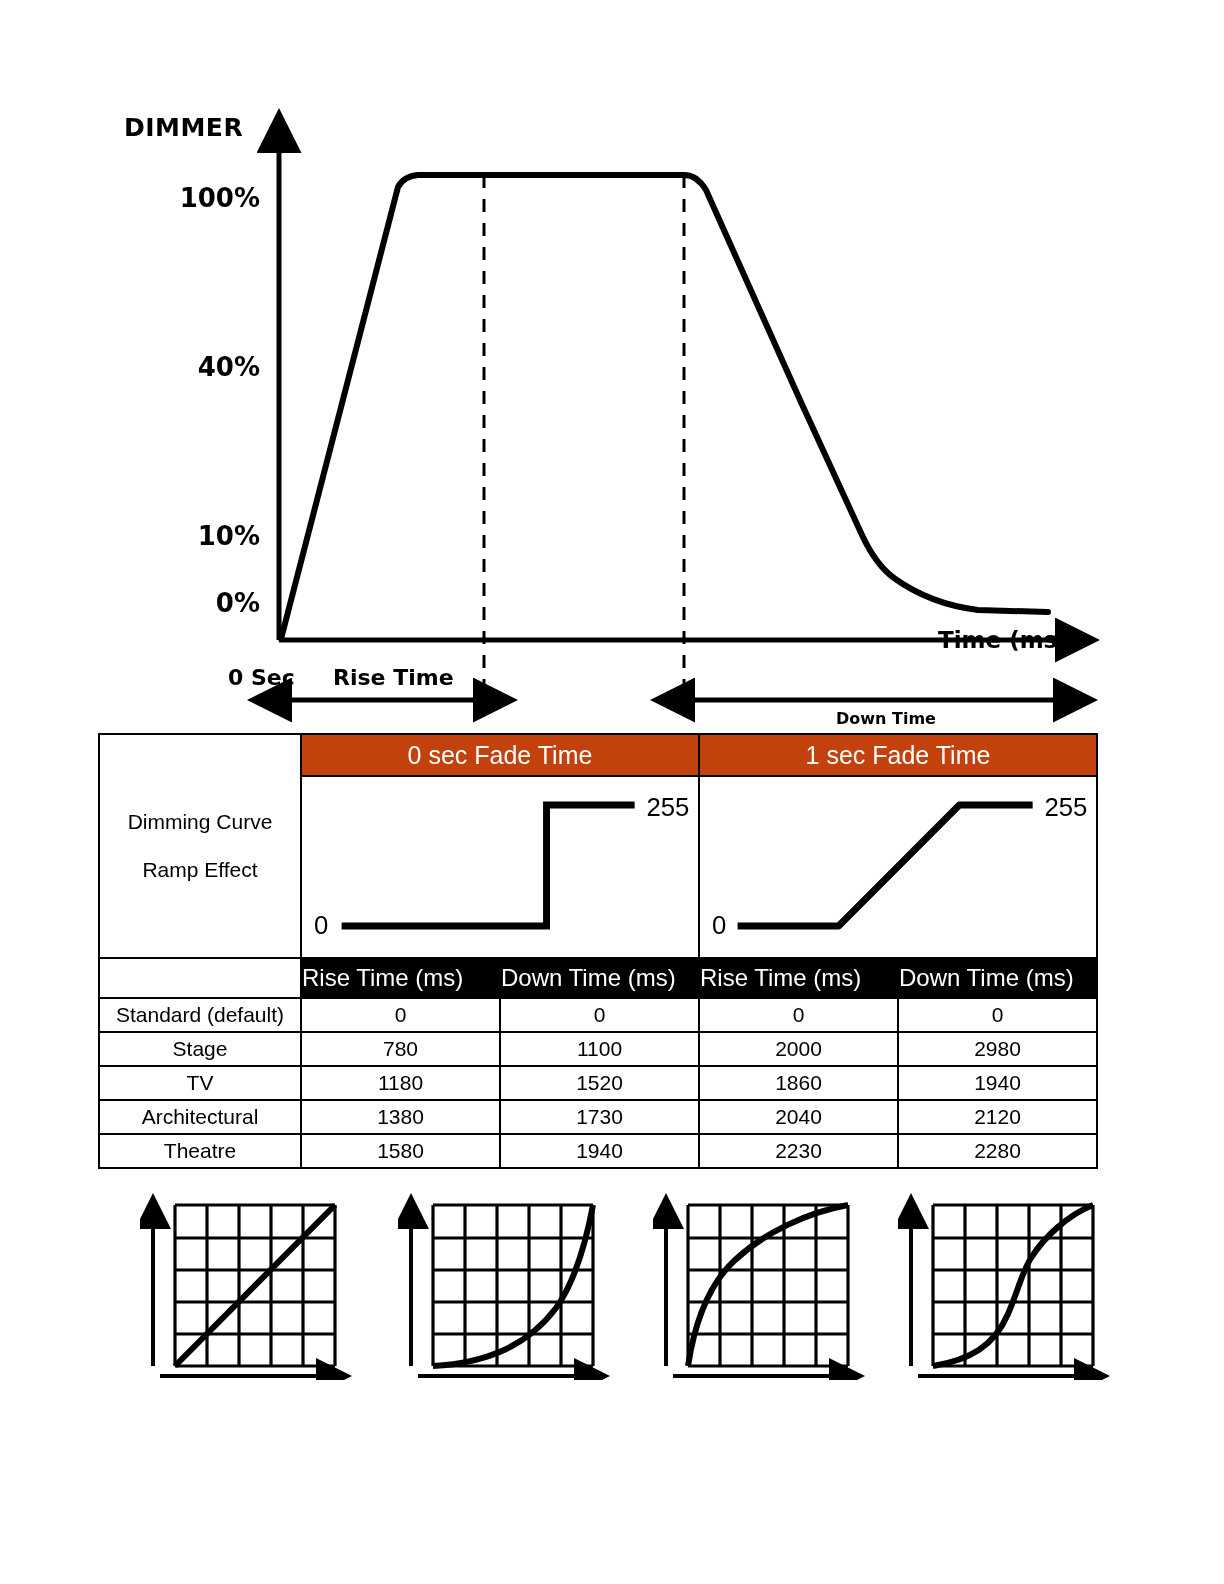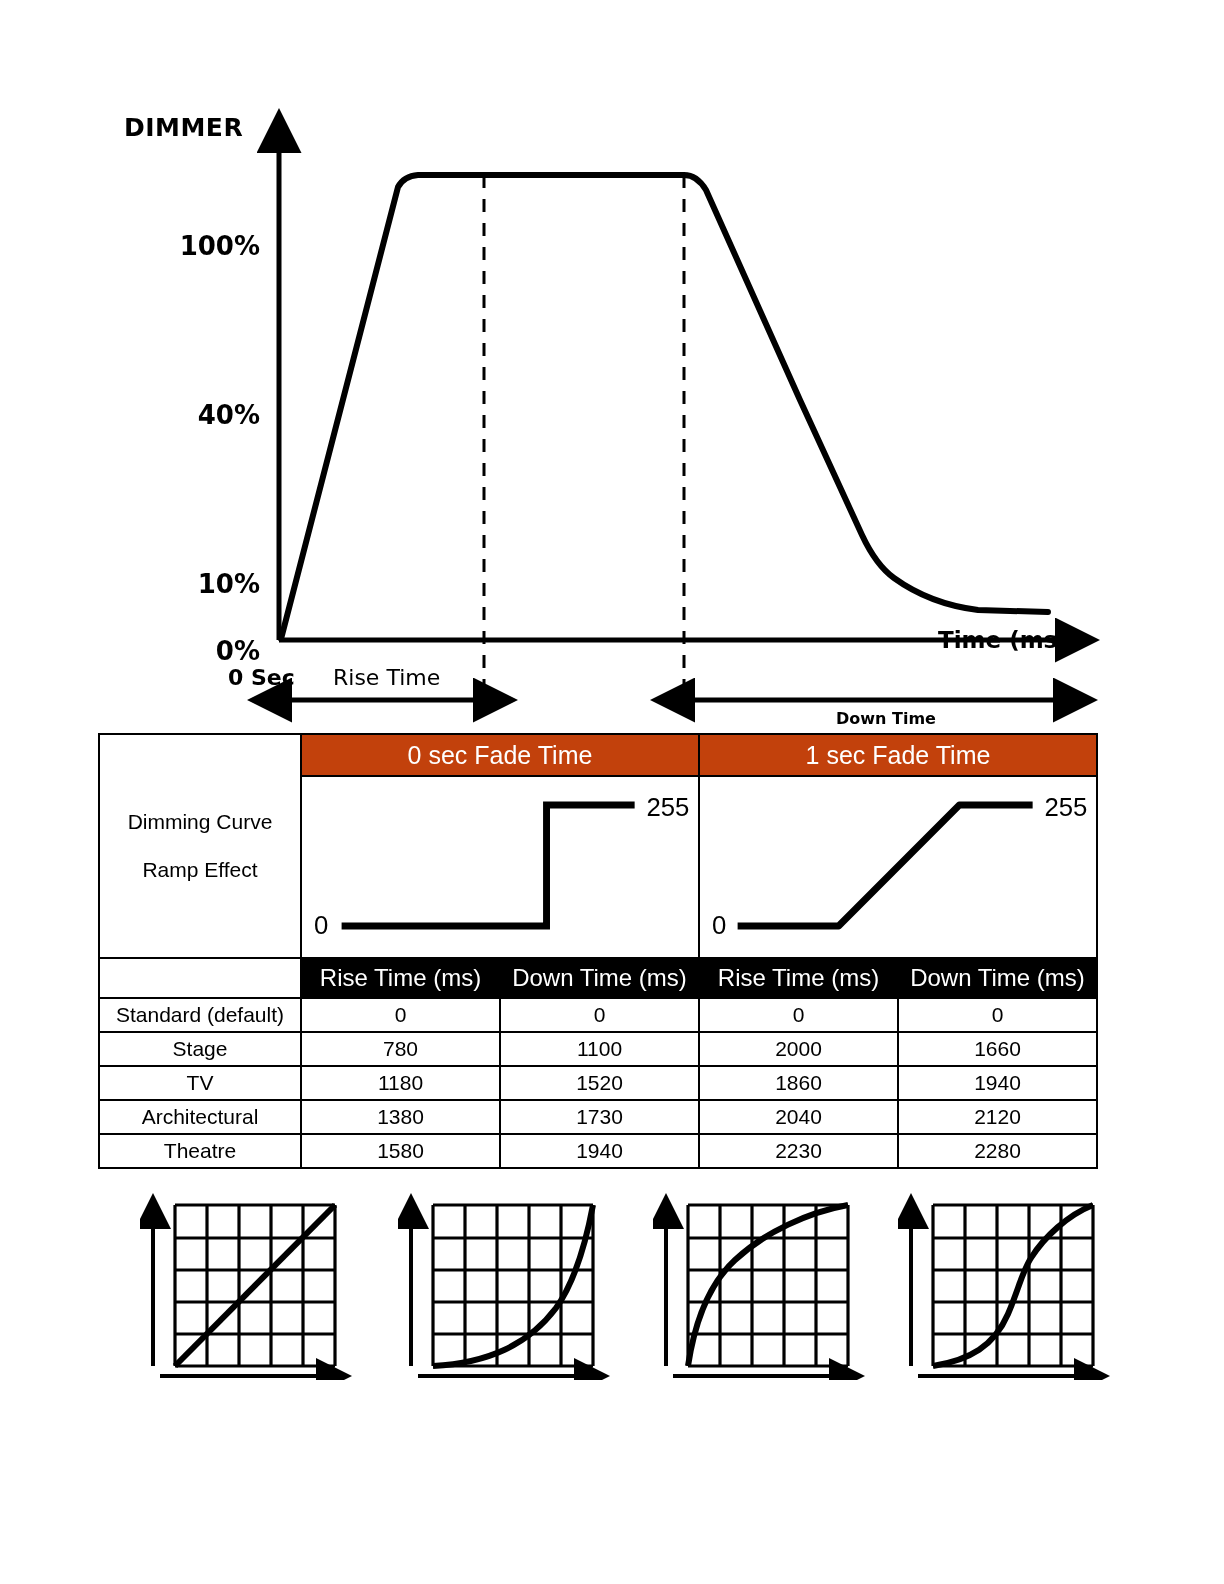--- a/index.html
+++ b/index.html
@@ -31,21 +31,20 @@
     font-size: 25px;
     font-weight: bold;
     letter-spacing: 0.5px;
   }
   .ytick {
     position: absolute;
     font-size: 26px;
     font-weight: bold;
     text-align: right;
     width: 110px;
-    margin-top: 48px;
   }
   .ytick-100 { left: 150px; top: 183px; }
   .ytick-50  { left: 150px; top: 352px; }
   .ytick-10  { left: 150px; top: 521px; }
   .ytick-0   { left: 150px; top: 588px; }
 
   .xaxis-label {
     position: absolute;
     left: 938px;
     top: 627px;
@@ -57,21 +56,21 @@
     left: 228px;
     top: 665px;
     font-size: 22px;
     font-weight: bold;
   }
   .risetime-label {
     position: absolute;
     left: 333px;
     top: 665px;
     font-size: 22px;
-    font-weight: normal;
+    font-weight: bold;
   }
   .downtime-label {
     position: absolute;
     left: 836px;
     top: 665px;
     font-size: 16px;
     font-weight: bold;
     margin-top: 44px;
   }
 
@@ -113,21 +112,21 @@
     height: 180px;
     padding: 0;
     vertical-align: middle;
   }
   .curve-cell svg { display: block; width: 100%; height: 178px; }
 
   .subhead {
     background: #000000;
     color: #ffffff;
     font-size: 24px;
-    text-align: center;
+    text-align: left;
     height: 38px;
     font-family: "Liberation Sans", sans-serif;
   }
   .subhead-blank { background: #ffffff; }
   .row-name {
     font-size: 21px;
     text-align: center;
     padding-left: 6px;
     height: 32px;
     font-family: "Liberation Sans", sans-serif;
@@ -269,21 +268,21 @@
     <td class="row-val">0</td>
     <td class="row-val">0</td>
     <td class="row-val">0</td>
     <td class="row-val">0</td>
   </tr>
   <tr>
     <td class="row-name">Stage</td>
     <td class="row-val">780</td>
     <td class="row-val">1100</td>
     <td class="row-val">2000</td>
-    <td class="row-val">1660</td>
+    <td class="row-val">2980</td>
   </tr>
   <tr>
     <td class="row-name">TV</td>
     <td class="row-val">1180</td>
     <td class="row-val">1520</td>
     <td class="row-val">1860</td>
     <td class="row-val">1940</td>
   </tr>
   <tr>
     <td class="row-name">Architectural</td>

